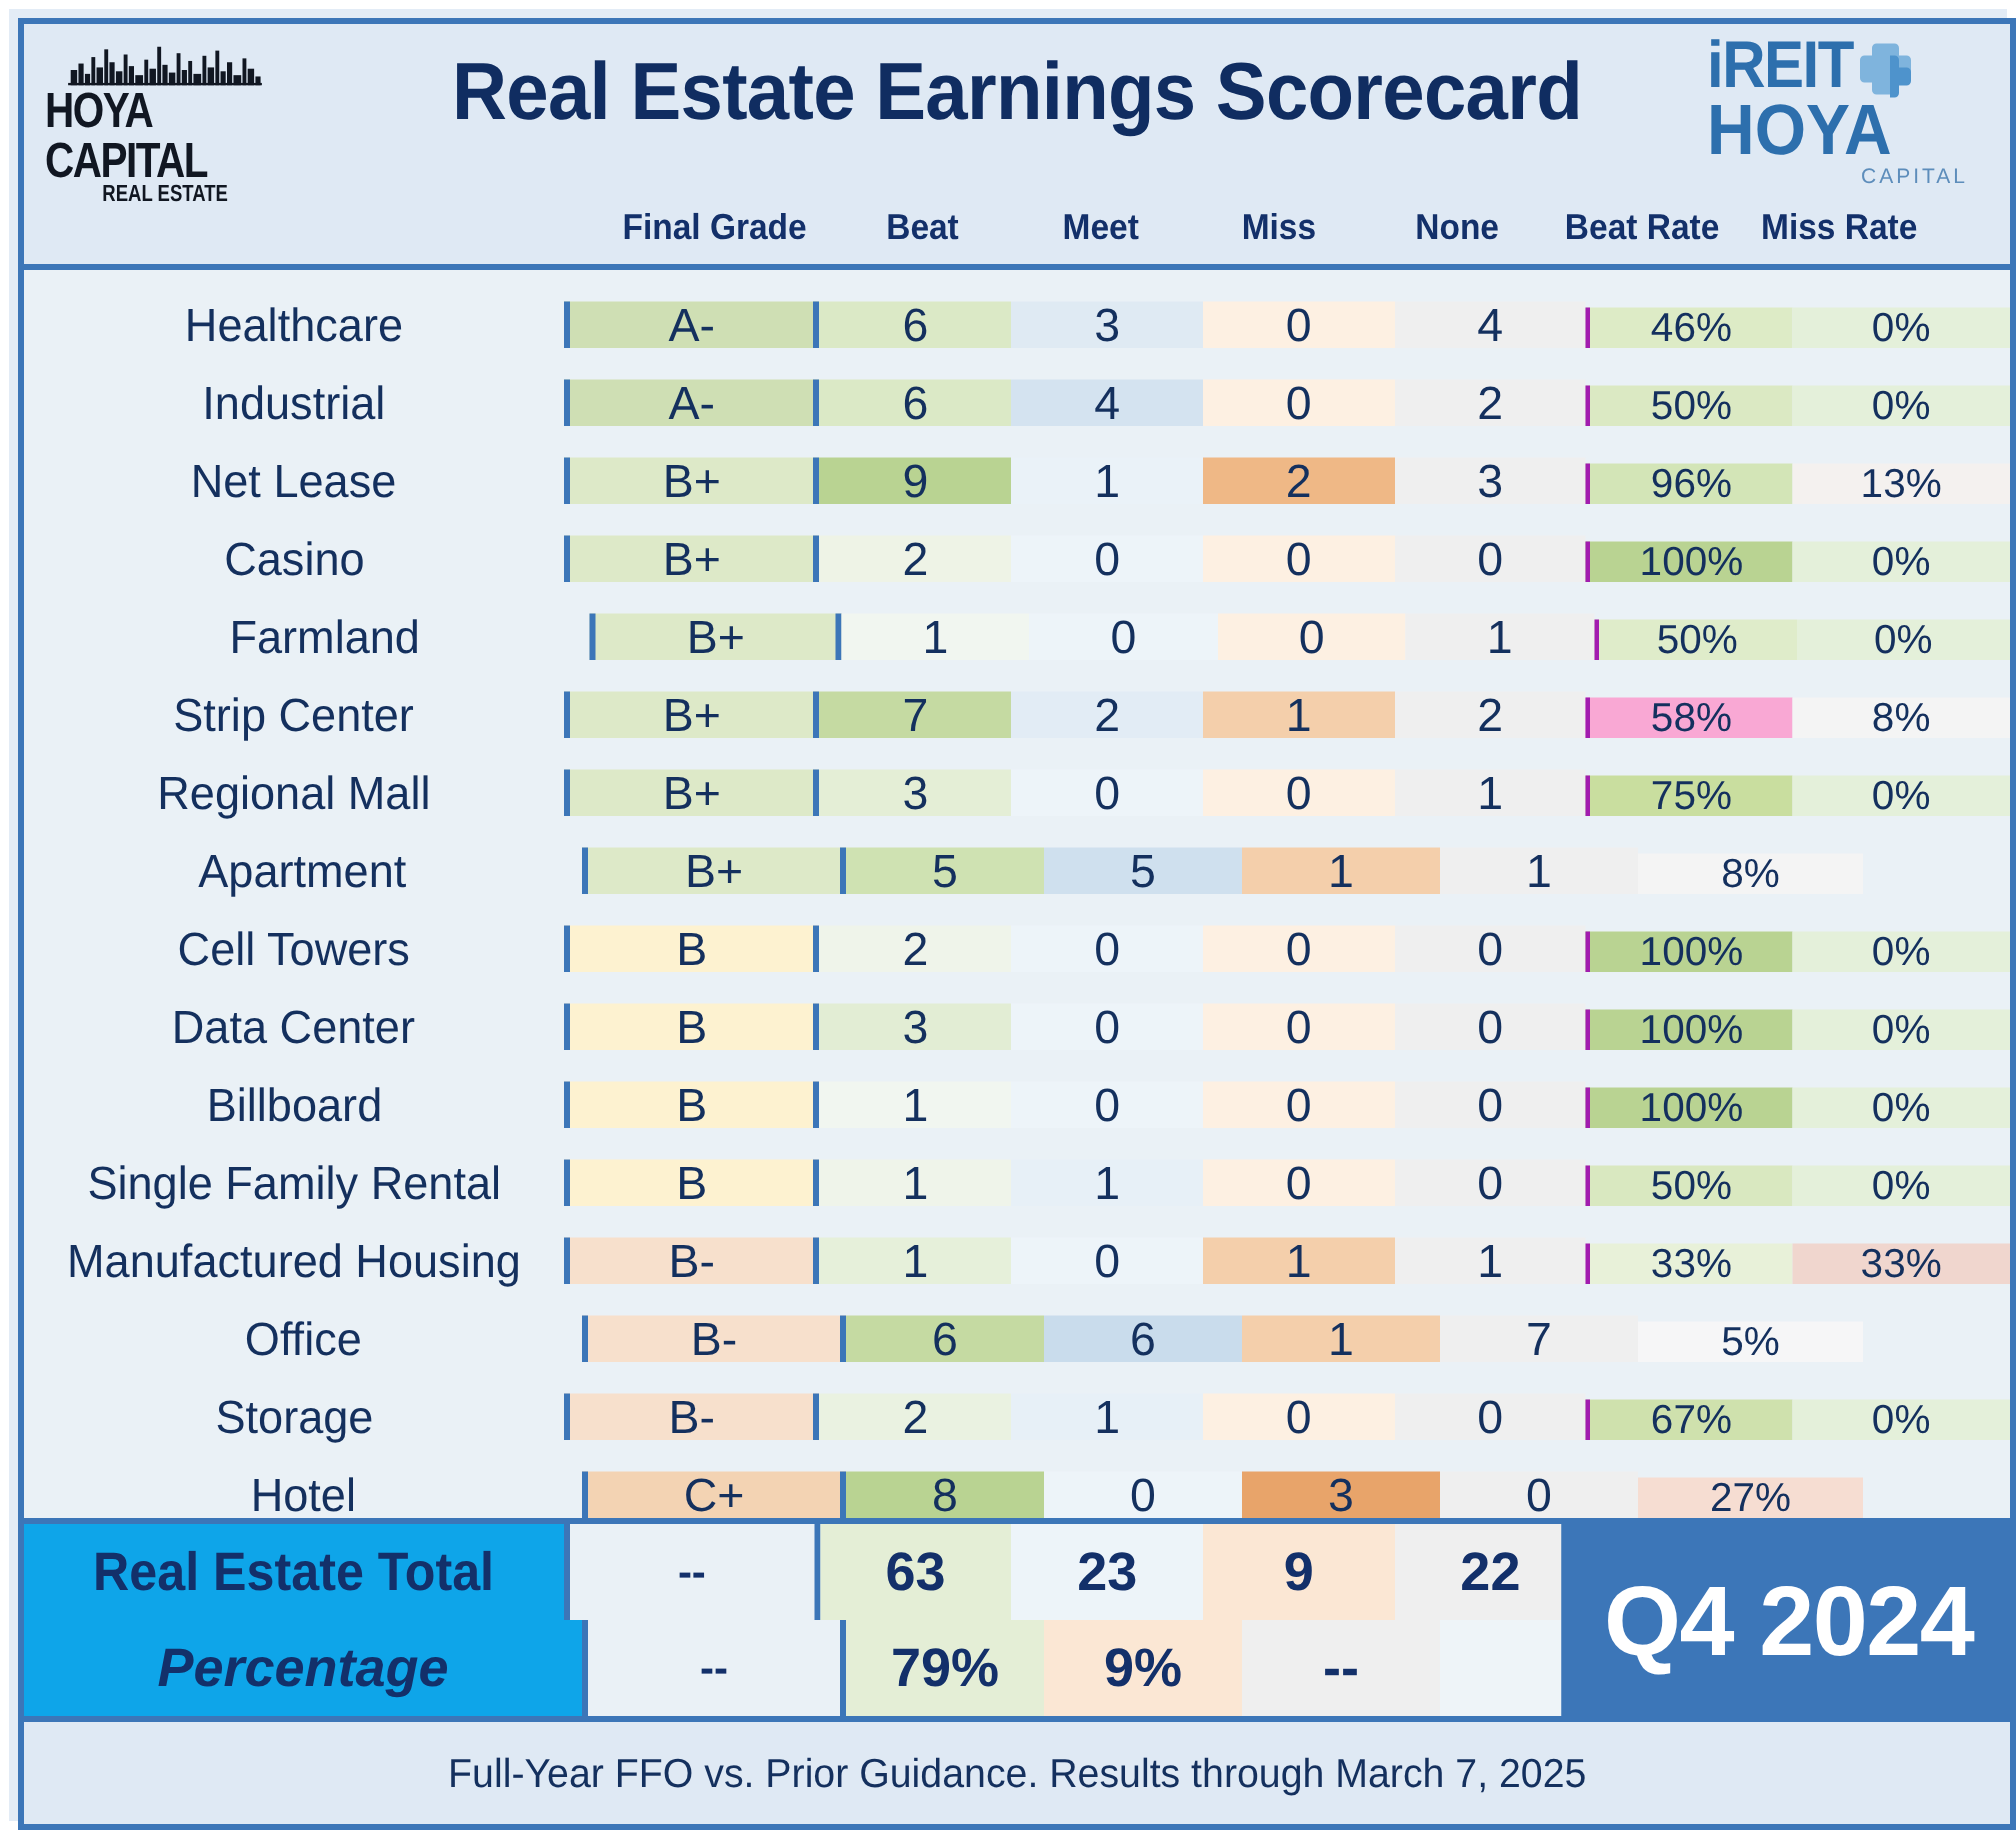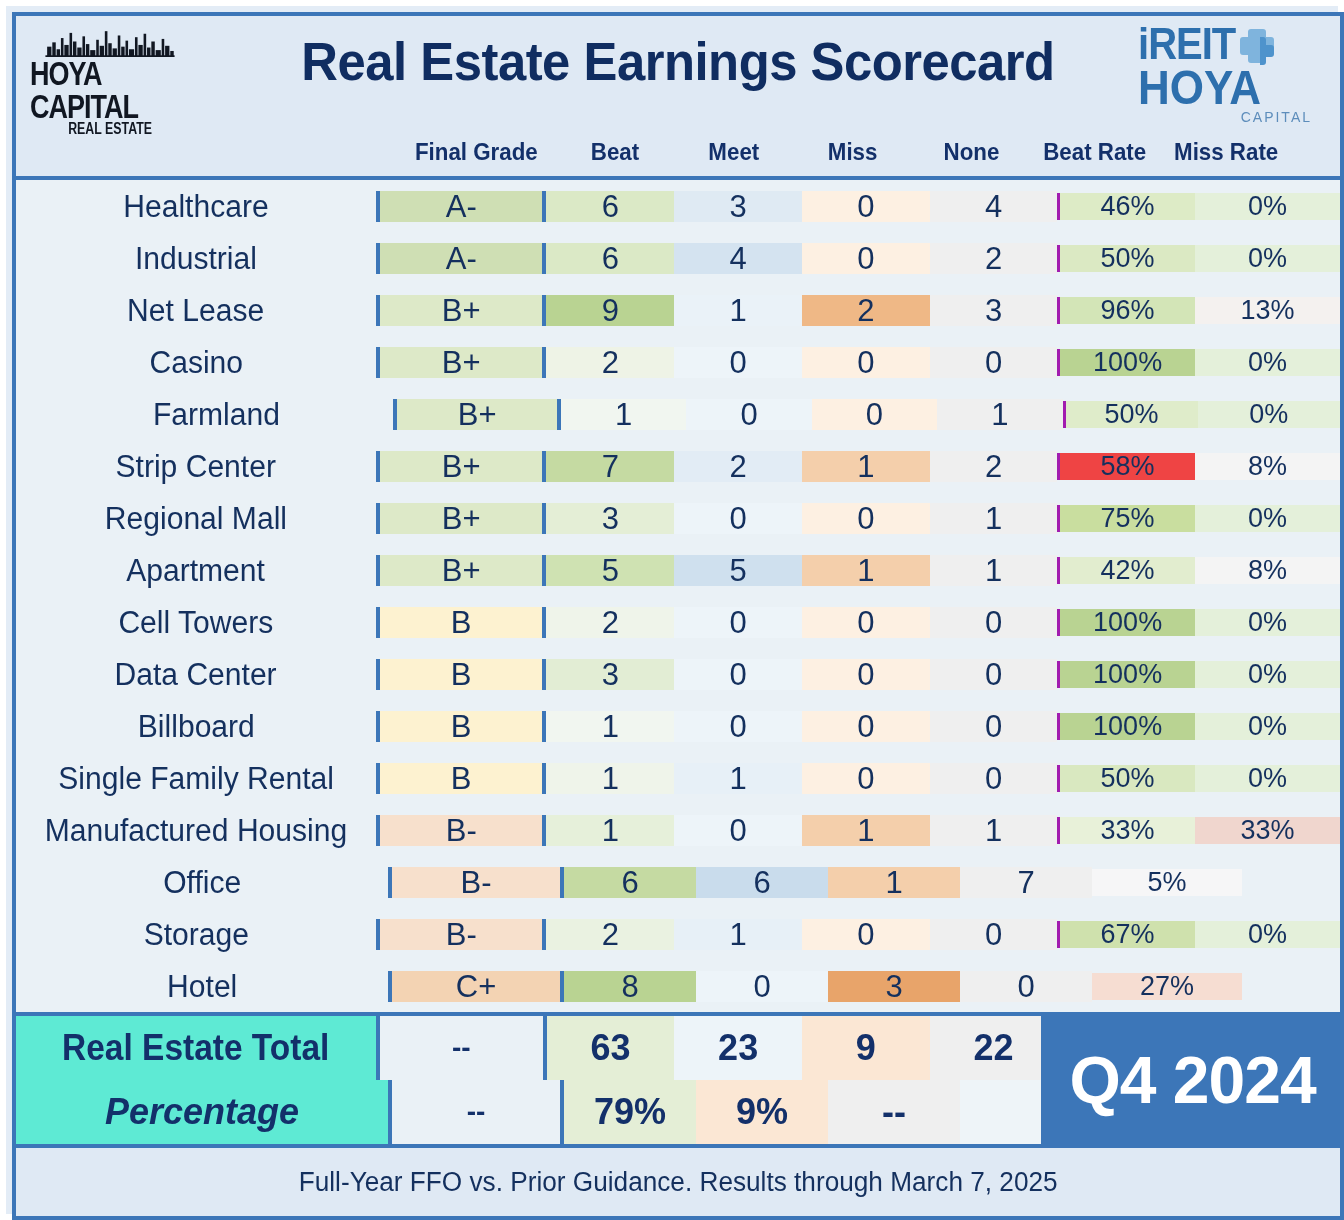--- a/index.html
+++ b/index.html
@@ -96,21 +96,21 @@
     background:#eef4f8;
   }
   .rows{
     flex:0 0 auto;
     border-bottom:4px solid #3c76b8;
     background:#eaf1f6;
   }
   .row{
     display:flex;
     height:52px;
-    align-items:center;
+    align-items:flex-end;
   }
   .cell{
     display:flex; align-items:center; justify-content:center;
     font-size:31px; color:#14305e;
     line-height:1;
   }
   .c-name{ justify-content:center; background:#eaf1f6; }
   .c-name span{ transform:scaleX(.97); display:inline-block; }
   .c-grade{ border-left:4px solid #3c76b8; border-right:4px solid #3c76b8; }
   .c-beatrate{ border-left:3px solid #a21caf; }
@@ -122,21 +122,21 @@
     flex:0 0 auto;
     display:flex; flex-direction:column;
     border-bottom:4px solid #3c76b8;
     position:relative;
   }
   .sumrow{ display:flex; height:64px; align-items:stretch; }
   .scell{
     display:flex; align-items:center; justify-content:center;
     font-weight:bold; font-size:36px; color:#13306a;
   }
-  .s-name{ background:#5eead4; }
+  .s-name{ background:#0ea5e9; }
   .s-name span{ transform:scaleX(.93); display:inline-block; }
   .s-name.italic span{ font-style:italic; font-weight:bold; transform:scaleX(1) skewX(0deg); }
   .s-grade{ border-left:4px solid #3c76b8; border-right:4px solid #3c76b8; background:#eaf1f6; font-size:28px; }
   .quarter{
     position:absolute; right:0; top:0; bottom:0;
     width:299px;
     background:#3c76b8;
     color:#ffffff;
     display:flex; align-items:center; justify-content:center;
     font-weight:bold; font-size:66px; letter-spacing:-1px;
@@ -287,21 +287,21 @@
           </div>
           <div class="row">
             <div class="cell c-name" style="width: 372px;">
               <span>Strip Center</span>
             </div>
             <div class="cell c-grade" style="width: 176px; background: rgb(221, 233, 200);">B+</div>
             <div class="cell c-val" style="width: 132px; background: rgb(197, 218, 162);">7</div>
             <div class="cell c-val" style="width: 132px; background: rgb(226, 236, 245);">2</div>
             <div class="cell c-val" style="width: 132px; background: rgb(244, 207, 171);">1</div>
             <div class="cell c-val" style="width: 132px; background: rgb(239, 239, 239);">2</div>
-            <div class="cell c-val c-beatrate pct" style="width: 142px; background: #ef4444;">58%</div>
+            <div class="cell c-val c-beatrate pct" style="width: 142px; background: #f9a8d4;">58%</div>
             <div class="cell c-val pct" style="width: 150px; background: rgb(244, 244, 244);">8%</div>
           </div>
           <div class="row">
             <div class="cell c-name" style="width: 372px;">
               <span>Regional Mall</span>
             </div>
             <div class="cell c-grade" style="width: 176px; background: rgb(221, 233, 200);">B+</div>
             <div class="cell c-val" style="width: 132px; background: rgb(228, 238, 214);">3</div>
             <div class="cell c-val" style="width: 132px; background: rgb(237, 244, 249);">0</div>
             <div class="cell c-val" style="width: 132px; background: rgb(253, 240, 226);">0</div>
@@ -311,21 +311,20 @@
           </div>
           <div class="row">
             <div class="cell c-name" style="width: 372px;">
               <span>Apartment</span>
             </div>
             <div class="cell c-grade" style="width: 176px; background: rgb(221, 233, 200);">B+</div>
             <div class="cell c-val" style="width: 132px; background: rgb(207, 226, 178);">5</div>
             <div class="cell c-val" style="width: 132px; background: rgb(207, 224, 238);">5</div>
             <div class="cell c-val" style="width: 132px; background: rgb(244, 207, 171);">1</div>
             <div class="cell c-val" style="width: 132px; background: rgb(239, 239, 239);">1</div>
-            <div class="cell c-val c-beatrate pct" style="width: 142px; background: rgb(226, 237, 207);">42%</div>
             <div class="cell c-val pct" style="width: 150px; background: rgb(244, 244, 244);">8%</div>
           </div>
           <div class="row">
             <div class="cell c-name" style="width: 372px;">
               <span>Cell Towers</span>
             </div>
             <div class="cell c-grade" style="width: 176px; background: rgb(253, 242, 208);">B</div>
             <div class="cell c-val" style="width: 132px; background: rgb(239, 244, 234);">2</div>
             <div class="cell c-val" style="width: 132px; background: rgb(237, 244, 249);">0</div>
             <div class="cell c-val" style="width: 132px; background: rgb(253, 240, 226);">0</div>

